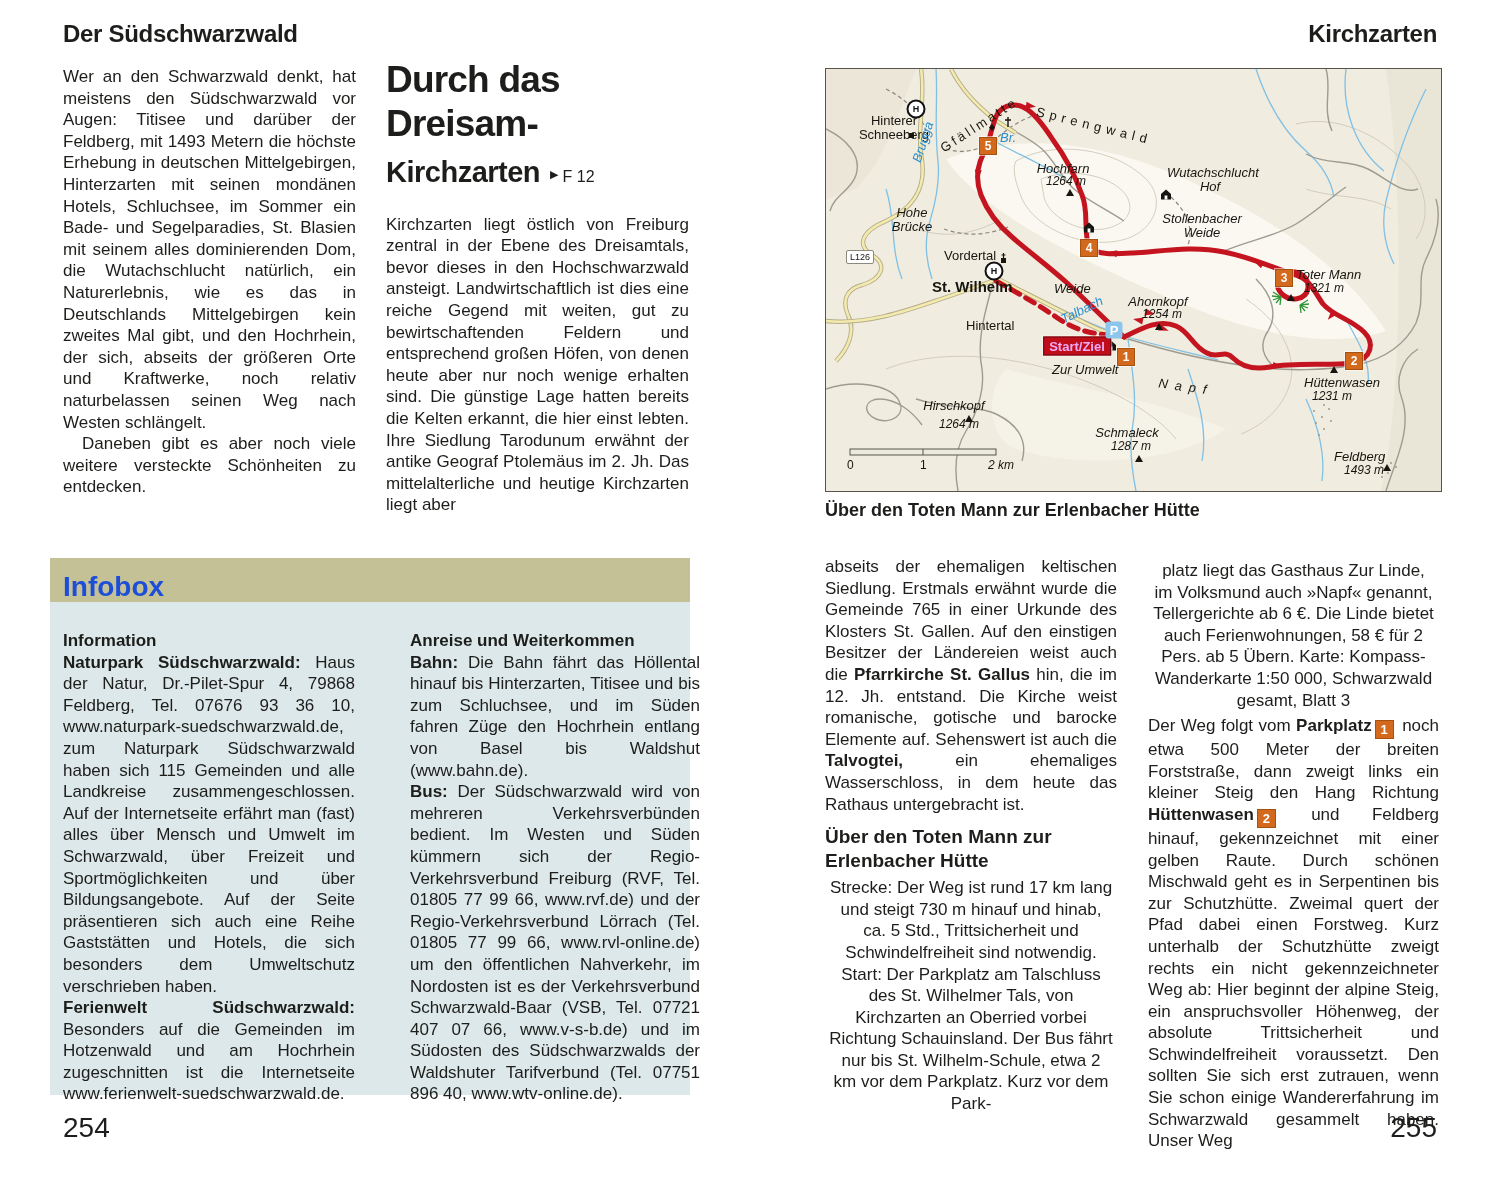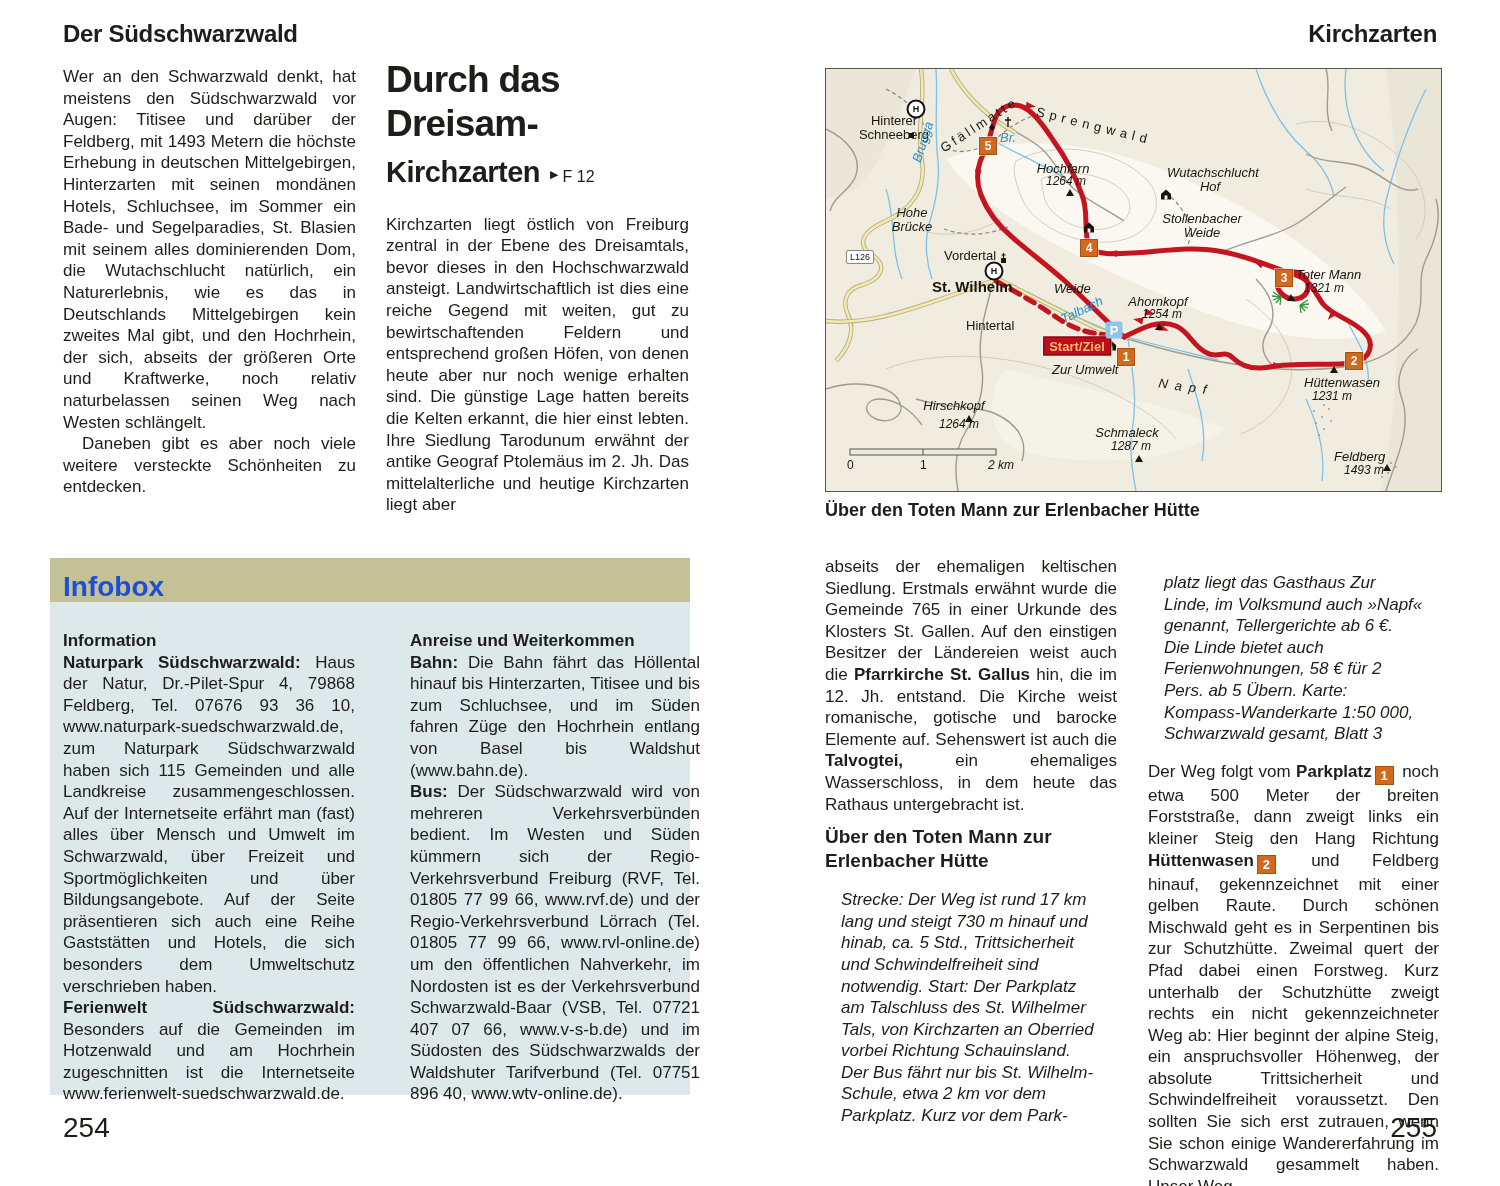--- a/index.html
+++ b/index.html
@@ -21,37 +21,37 @@
   .grid-arrow{font-size:11px;position:relative;top:-4px;margin-right:4px;}
   
   .infobox{position:absolute;left:50px;top:558px;width:640px;height:537px;}
   .infobox-head{position:absolute;left:0;top:0;right:0;height:44px;background:#c5c196;}
   .infobox-title{position:absolute;left:13px;top:13px;font-size:28px;font-weight:bold;color:#1d4ed8;}
   .infobox-body{position:absolute;left:0;top:44px;right:0;bottom:0;background:#dce8ea;}
   .ib-col{position:absolute;top:28px;font-size:17px;line-height:21.6px;}
   .ib-h{font-weight:bold;margin:0 0 0 0;}
   
   .rp-head{font-size:19px;line-height:24px;font-weight:bold;margin:10px 0 2px 0;}
-  .ital-block{font-style:italic;text-align:left;margin:16px;}
+  .ital-block{text-align:center;margin:4px;}
   .mk-inline{display:inline-block;width:19px;height:19px;background:#d2691c;border:1px solid #a5520f;
              box-sizing:border-box;color:#fff;font-weight:bold;font-size:13px;line-height:17px;
              text-align:center;vertical-align:-3px;margin:0 3px;}
   
   .map{position:absolute;left:825px;top:68px;width:615px;height:422px;background:#f0ecdf;
        border:1px solid #57544b;overflow:hidden;}
   .map svg{position:absolute;left:0;top:0;}
   .ml{position:absolute;font-size:13px;line-height:13.5px;color:#17150f;white-space:nowrap;z-index:5;}
   .ctr{transform:translate(-50%,-50%);text-align:center;}
   .wrap{white-space:normal;}
   .blue{color:#2a8fd0;}
   .sm{font-size:12px;}
   .mk{position:absolute;width:18px;height:18px;background:#d2691c;border:1px solid #a5520f;
       box-sizing:border-box;color:#fff;font-weight:bold;font-size:12px;line-height:16px;
       text-align:center;transform:translate(-50%,-50%);z-index:8;box-shadow:0 0 0 1px rgba(255,255,255,.55);}
-  .sz{position:absolute;background:#c00d1a;color:#fdba74;font-weight:bold;font-size:13px;line-height:17px;
+  .sz{position:absolute;background:#c00d1a;color:#f0abfc;font-weight:bold;font-size:13px;line-height:17px;
       padding:0 5px;border:1px solid #70060f;transform:translate(-50%,-50%);z-index:8;
       box-shadow:0 0 0 1px rgba(255,255,255,.55);}
   .pk{position:absolute;width:17px;height:17px;background:#8cc6ec;color:#fff;font-weight:bold;
       font-size:13px;line-height:17px;text-align:center;border-radius:3px;
       transform:translate(-50%,-50%);z-index:8;}
   .bus{position:absolute;width:15px;height:15px;border:2px solid #111;border-radius:50%;background:#fff;
        color:#111;font-weight:bold;font-size:9px;line-height:15px;text-align:center;
        transform:translate(-50%,-50%);z-index:7;box-sizing:content-box;}
   .map-caption{position:absolute;left:825px;top:500px;font-size:18px;font-weight:bold;}
   .pagenum{position:absolute;font-size:28px;}

